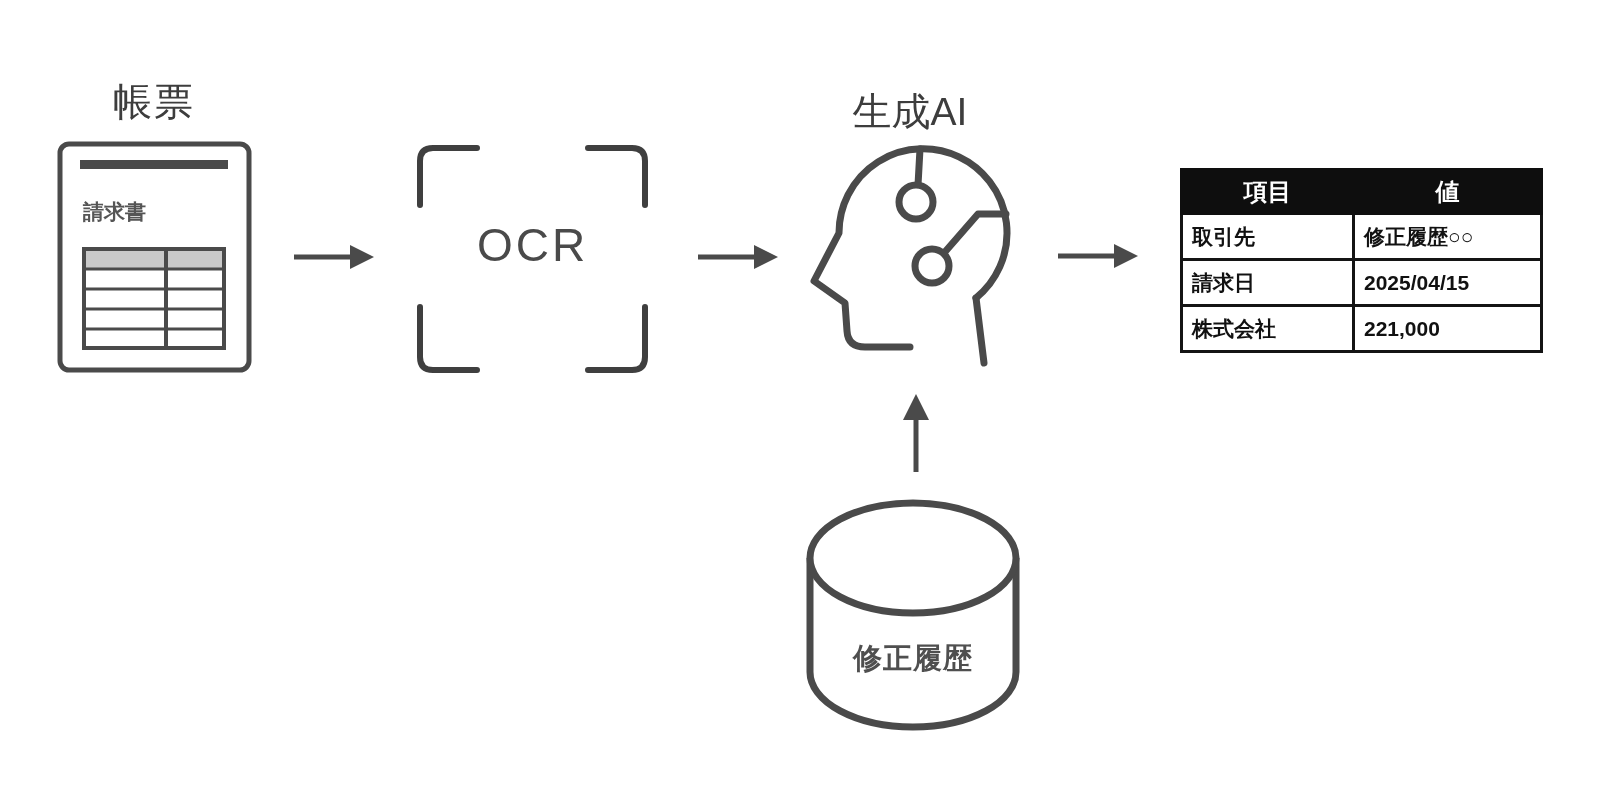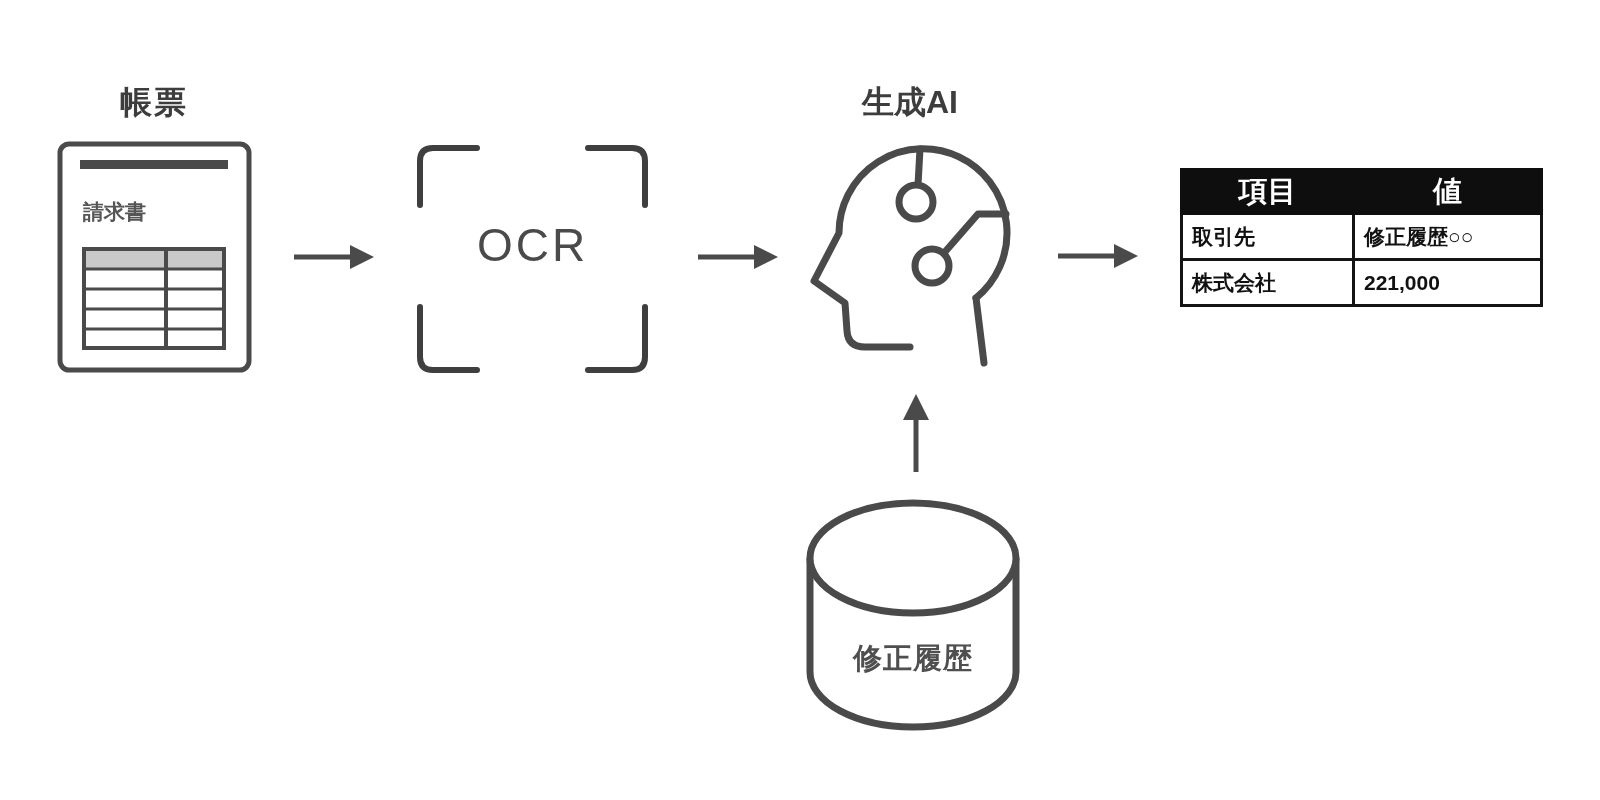--- a/index.html
+++ b/index.html
@@ -12,56 +12,56 @@
     --background:#ffffff;
   }
   html,body{margin:0;padding:0;background:var(--background);}
   .canvas{
     position:relative;width:1600px;height:800px;background:var(--background);
     font-family:"Liberation Sans","DejaVu Sans",sans-serif;overflow:hidden;
   }
   .abs{position:absolute;}
   .node-label{
     position:absolute;top:82px;height:40px;line-height:40px;
-    text-align:center;font-size:32px;font-weight:700;color:var(--label-text);
+    text-align:center;font-size:39px;font-weight:400;color:var(--label-text);
     letter-spacing:2px;
   }
   .ocr-text{
     position:absolute;left:415px;top:222px;width:235px;text-align:center;
     font-size:46px;font-weight:400;color:var(--line);letter-spacing:3px;line-height:1;
   }
   
   .result-table{
     position:absolute;left:1180px;top:168px;border-collapse:collapse;
     table-layout:fixed;background:#fff;
   }
   .result-table th,.result-table td{
     border:3px solid var(--table-border);
     font-size:21px;font-weight:700;color:#111;
     padding:0 0 0 9px;height:43px;text-align:left;white-space:nowrap;overflow:hidden;
   }
   .result-table th{
     background:var(--table-header-bg);color:var(--table-header-text);
-    text-align:center;padding:0;height:41px;font-size:29px;border-color:var(--table-header-bg);
+    text-align:center;padding:0;height:41px;font-size:24px;border-color:var(--table-header-bg);
   }
   .result-table{border:2px solid var(--table-border);}
   .col-item{width:172px;}
   .col-value{width:188px;}
   svg{display:block;}
   .cyl-label{
     font-size:29px;font-weight:600;fill:#4f4f4f;letter-spacing:1px;
   }
 </style>
 </head>
 <body>
 
 <div class="canvas">
 
   <div class="node-label" style="left:56px;width:196px;">帳票</div>
-  <div class="node-label" style="left:805px;width:210px;letter-spacing:0;">生成AI</div>
+  <div class="node-label" style="left:805px;width:210px;letter-spacing:0;margin-top:10px;">生成AI</div>
 
   <svg class="abs" style="left:56px;top:135px;" width="196" height="242" viewBox="0 0 196 242">
     <rect x="4" y="9" width="189" height="226" rx="9" fill="#ffffff" stroke="#4a4a4a" stroke-width="5"></rect>
     <rect x="24" y="25" width="148" height="9" fill="#4a4a4a"></rect>
     <text x="27" y="84" font-size="21" font-weight="600" fill="#555555">請求書</text>
 
     <g>
       <rect x="28" y="114" width="140" height="20" fill="#c9c9c9"></rect>
       <rect x="28" y="114" width="140" height="99" fill="none" stroke="#4a4a4a" stroke-width="4"></rect>
       <line x1="28" y1="134" x2="168" y2="134" stroke="#4a4a4a" stroke-width="3"></line>
@@ -118,20 +118,24 @@
         <th>項目</th>
         <th>値</th>
       </tr>
     </thead>
     <tbody>
       <tr>
         <td>取引先</td>
         <td>修正履歴○○</td>
       </tr>
       <tr>
+        <td>請求日</td>
+        <td>2025/04/15</td>
+      </tr>
+      <tr>
         <td>株式会社</td>
         <td>221,000</td>
       </tr>
     </tbody>
   </table>
 
   <svg class="abs" style="left:898px;top:392px;" width="36" height="84" viewBox="0 0 36 84">
     <line x1="18" y1="80" x2="18" y2="26" stroke="#4a4a4a" stroke-width="5"></line>
     <polygon points="5,28 31,28 18,2" fill="#4a4a4a"></polygon>
   </svg>

